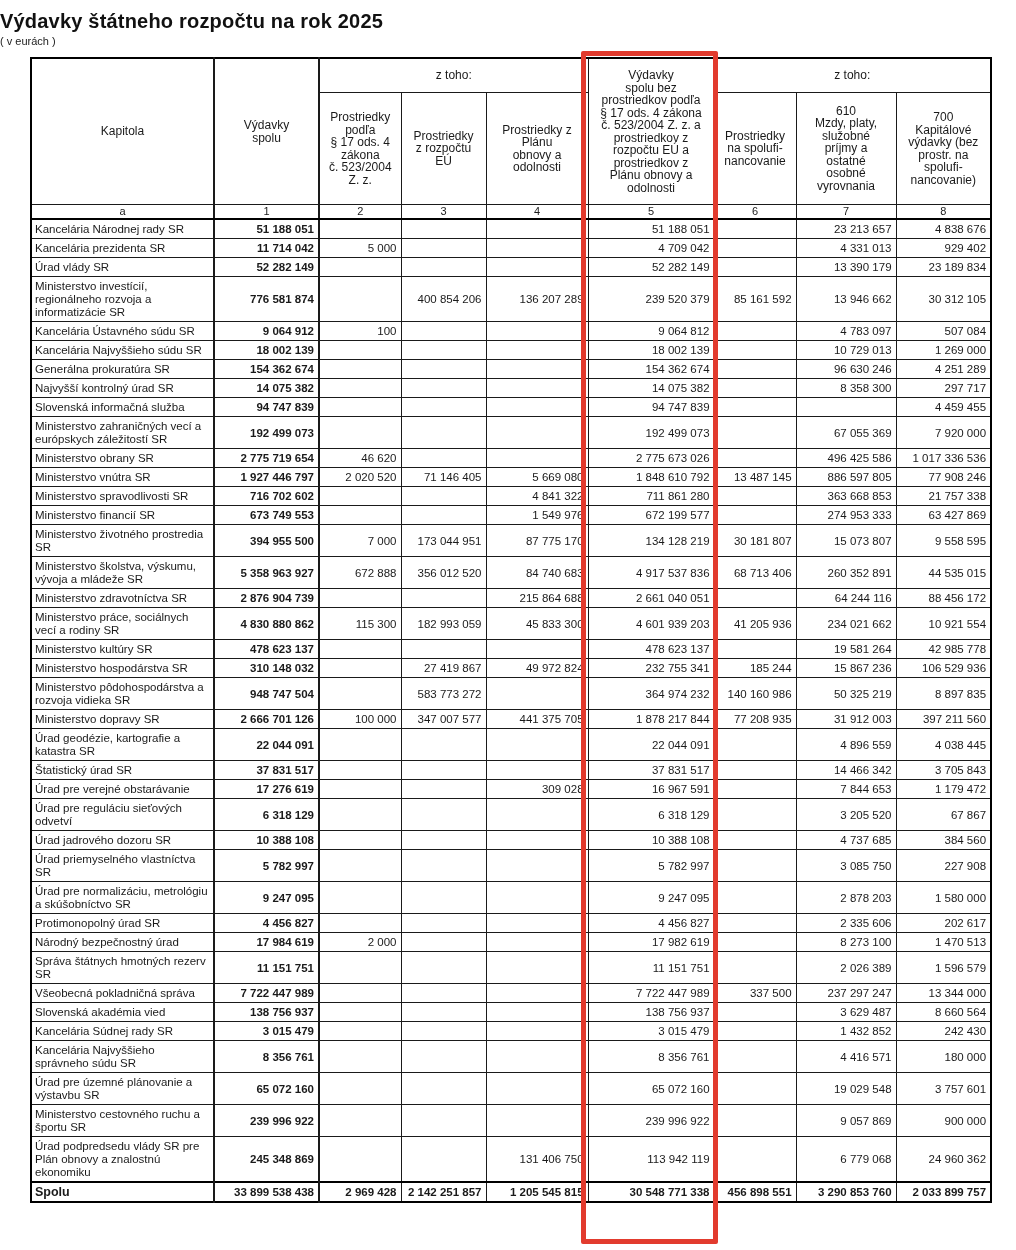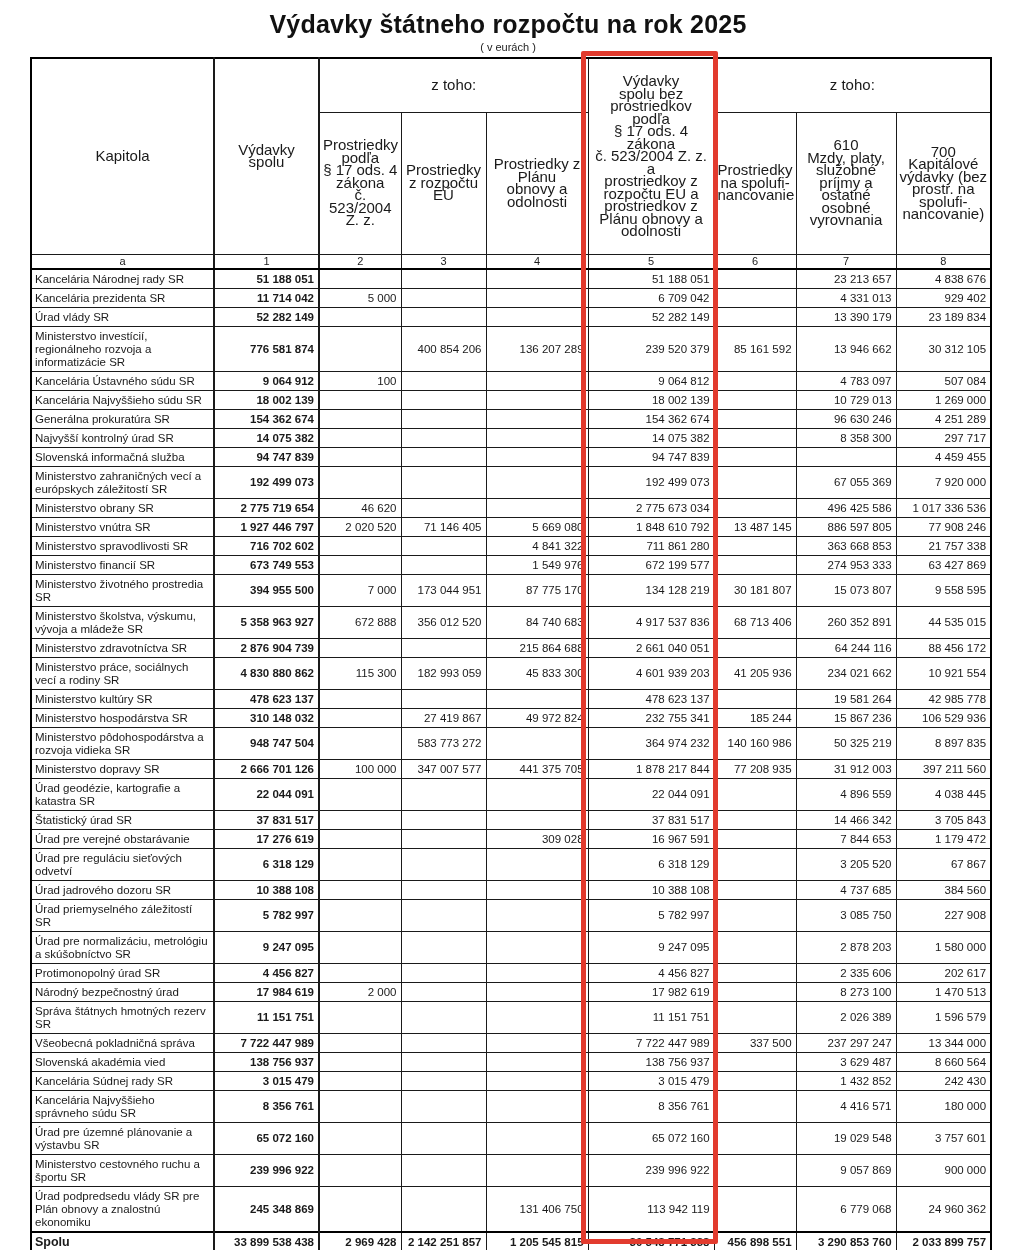--- a/index.html
+++ b/index.html
@@ -6,52 +6,51 @@
   html,body { background:#ffffff; }
   .page {
     position:relative;
     width:1016px; height:1250px;
     background:#ffffff;
     font-family:"Liberation Sans", sans-serif;
     color:#1a1a1a;
     overflow:hidden;
   }
   .title {
-    text-align:center;
+    text-align:left;
     padding-top:10px;
-    font-size:25px;
+    font-size:20px;
     font-weight:bold;
     letter-spacing:0.2px;
     color:#111;
   }
   .subtitle {
-    text-align:center;
     font-size:11px;
     margin-top:2px;
     color:#222;
   }
   table.budget {
     position:absolute;
     left:30px; top:57px;
     width:960px;
     border-collapse:collapse;
     table-layout:fixed;
     border:2px solid #000;
   }
   .budget th, .budget td {
     border:1px solid #1a1a1a;
     vertical-align:middle;
   }
   
   .budget thead th {
     font-weight:normal;
-    font-size:15px;
+    font-size:12px;
     text-align:center;
     line-height:12.5px;
-    padding:16px 3px;
+    padding:10px 3px;
   }
   th.kap { font-size:13.5px; font-weight:bold; }
   th.vsp { font-size:12px; font-weight:bold; line-height:14px; }
   th.thick-r { border-right-width:2px; }
   th.ztoho {
     text-align:left;
     font-size:11.5px;
     padding:5px 6px;
     height:31px;
     vertical-align:middle;
@@ -191,21 +190,21 @@
           <td class="num c6"></td>
           <td class="num c7">23 213 657</td>
           <td class="num c8">4 838 676</td>
         </tr>
         <tr>
           <td class="lbl">Kancelária prezidenta SR</td>
           <td class="num c1">11 714 042</td>
           <td class="num c2">5 000</td>
           <td class="num c3"></td>
           <td class="num c4"></td>
-          <td class="num c5">6 709 042</td>
+          <td class="num c5">4 709 042</td>
           <td class="num c6"></td>
           <td class="num c7">4 331 013</td>
           <td class="num c8">929 402</td>
         </tr>
         <tr>
           <td class="lbl">Úrad vlády SR</td>
           <td class="num c1">52 282 149</td>
           <td class="num c2"></td>
           <td class="num c3"></td>
           <td class="num c4"></td>
@@ -290,21 +289,21 @@
           <td class="num c6"></td>
           <td class="num c7">67 055 369</td>
           <td class="num c8">7 920 000</td>
         </tr>
         <tr>
           <td class="lbl">Ministerstvo obrany SR</td>
           <td class="num c1">2 775 719 654</td>
           <td class="num c2">46 620</td>
           <td class="num c3"></td>
           <td class="num c4"></td>
-          <td class="num c5">2 775 673 034</td>
+          <td class="num c5">2 775 673 026</td>
           <td class="num c6"></td>
           <td class="num c7">496 425 586</td>
           <td class="num c8">1 017 336 536</td>
         </tr>
         <tr>
           <td class="lbl">Ministerstvo vnútra SR</td>
           <td class="num c1">1 927 446 797</td>
           <td class="num c2">2 020 520</td>
           <td class="num c3">71 146 405</td>
           <td class="num c4">5 669 080</td>
@@ -472,21 +471,21 @@
           <td class="num c1">10 388 108</td>
           <td class="num c2"></td>
           <td class="num c3"></td>
           <td class="num c4"></td>
           <td class="num c5">10 388 108</td>
           <td class="num c6"></td>
           <td class="num c7">4 737 685</td>
           <td class="num c8">384 560</td>
         </tr>
         <tr>
-          <td class="lbl">Úrad priemyselného záležitostí SR</td>
+          <td class="lbl">Úrad priemyselného vlastníctva SR</td>
           <td class="num c1">5 782 997</td>
           <td class="num c2"></td>
           <td class="num c3"></td>
           <td class="num c4"></td>
           <td class="num c5">5 782 997</td>
           <td class="num c6"></td>
           <td class="num c7">3 085 750</td>
           <td class="num c8">227 908</td>
         </tr>
         <tr>

